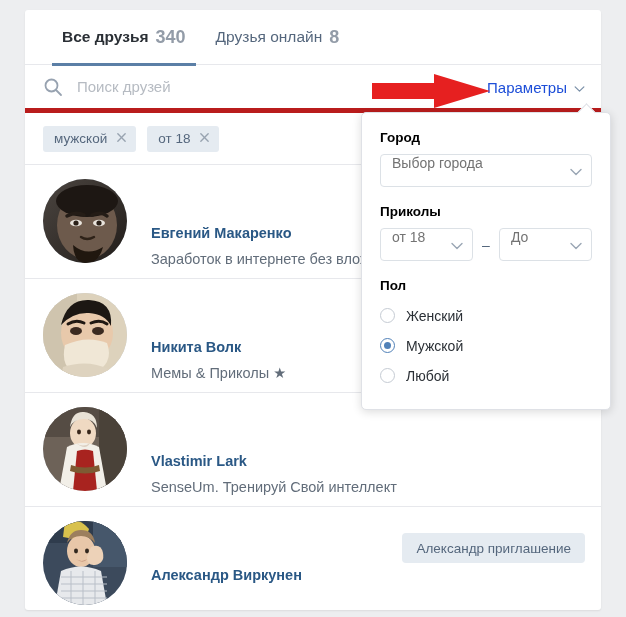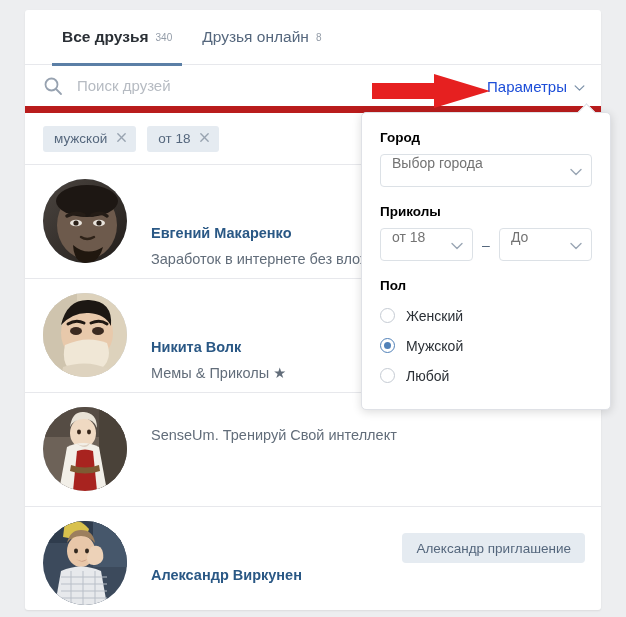--- a/index.html
+++ b/index.html
@@ -42,36 +42,36 @@
     display: flex;
     align-items: center;
     padding: 0 10px;
     margin-right: 10px;
     font-size: 15.5px;
     color: #55677d;
     cursor: pointer;
     white-space: nowrap;
   }
   .tab .tlabel { font-weight: bold; color: #2a2f35; }
-  .tab .tcount { color: #939ca8; margin-left: 7px; font-weight: normal; font-size: 10px; }
+  .tab .tcount { color: #939ca8; margin-left: 7px; font-weight: bold; font-size: 18px; }
   .tab.inactive .tlabel { font-weight: normal; color: #55677d; }
   .tab.inactive .tcount { color: #939ca8; }
   .tab.active::after {
     content: "";
     position: absolute;
     left: 0; right: 0; bottom: -1px;
     height: 3px;
     background: #5b7fa6;
   }
 
   
   .searchrow {
     position: relative;
     height: 48px;
-    border-bottom: 7px solid #b91c1c;
+    border-bottom: 5px solid #b91c1c;
     display: flex;
     align-items: center;
     padding: 0 18px;
   }
   .search-icon { width: 20px; height: 20px; flex: 0 0 auto; margin-right: 14px; }
   .search-input {
     border: none; outline: none; background: transparent;
     font-family: "Liberation Sans", sans-serif;
     font-size: 15px;
     color: #2a2f35;
@@ -387,20 +387,21 @@
             <path d="M27 20 q2 -16 14 -15 q13 1 13 16 q-3 -9 -13 -9 q-10 0 -14 8z" fill="#e8e2d6"></path>
             <path d="M24 40 q16 -8 32 0 l8 44 l-48 0z" fill="#f2efe8"></path>
             <path d="M34 44 q8 -3 16 0 l4 40 l-24 0z" fill="#a8231f"></path>
             <path d="M28 58 q14 5 28 0 l1 6 q-15 5 -30 0z" fill="#7d5b33"></path>
             <ellipse cx="36" cy="25" rx="2" ry="2.4" fill="#39281c"></ellipse>
             <ellipse cx="46" cy="25" rx="2" ry="2.4" fill="#39281c"></ellipse>
             <path d="M33 36 q7 5 14 0 q-4 8 -14 0z" fill="#ddd0c2"></path>
           </svg>
         </div>
         <div class="finfo">
+          <div class="fname">Vlastimir Lark</div>
           <div class="fstatus">SenseUm. Тренируй Свой интеллект</div>
         </div>
       </div>
 
       <div class="frow">
         <div class="avatar">
           <svg viewBox="0 0 84 84" preserveAspectRatio="xMidYMid slice">
             <rect width="84" height="84" fill="#3c4a5c"></rect>
             <rect x="0" y="0" width="84" height="22" fill="#2f3c4d"></rect>
             <path d="M22 0 q14 -4 24 8 l-4 12 l-22 -4z" fill="#d8c14d"></path>

